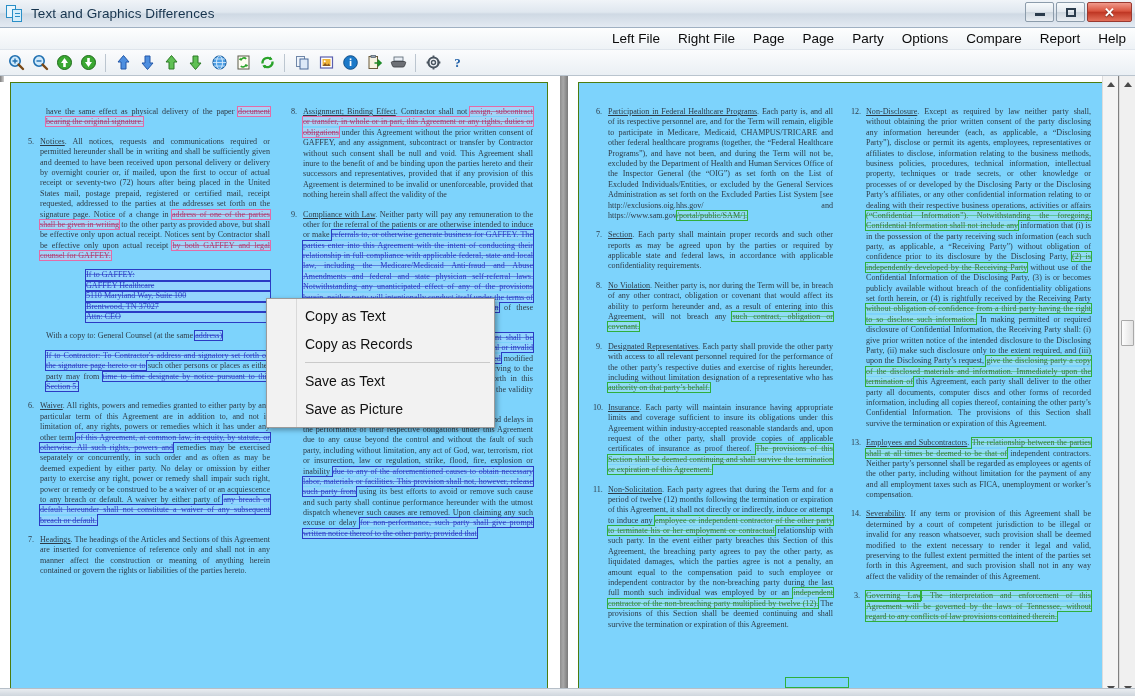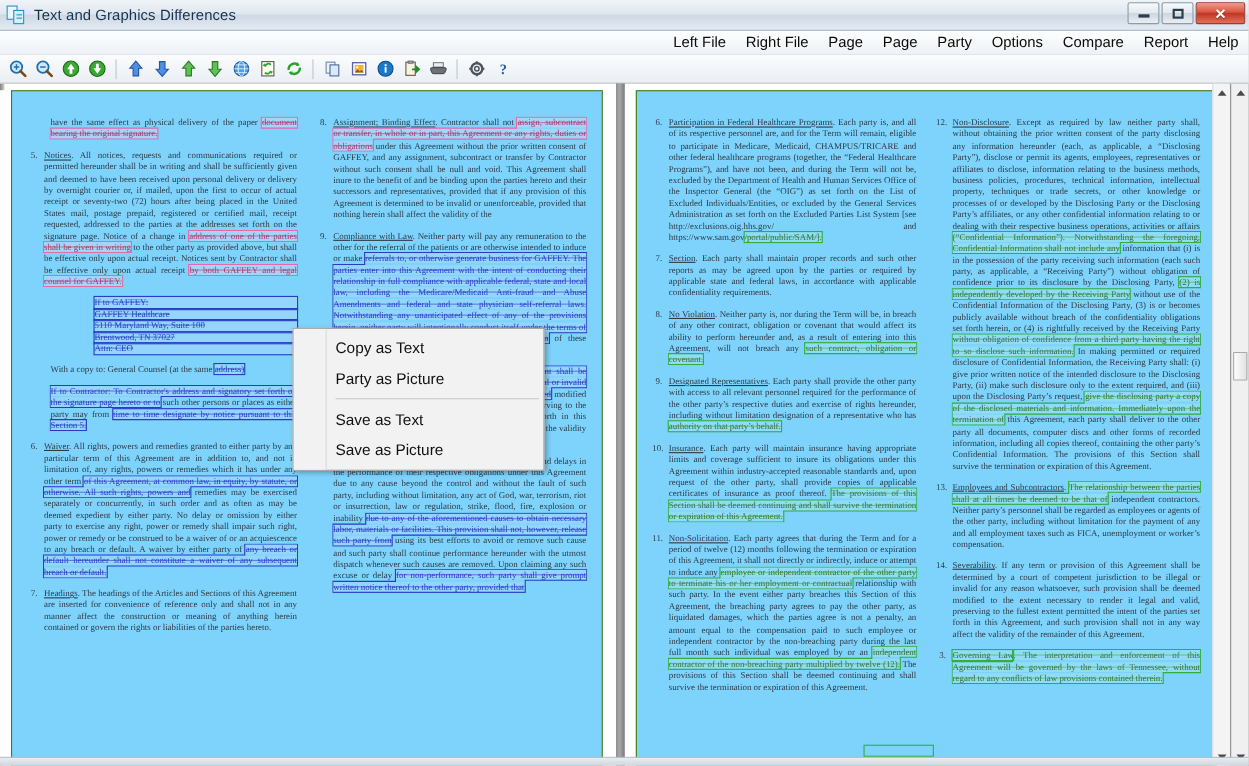--- a/index.html
+++ b/index.html
@@ -625,20 +625,20 @@
       </div>
     <div class="thumb"></div>
     <div class="arrow-dn">
         <div class="tri-dn"></div>
       </div>
   </div>
 
   <div id="ctx-menu">
     <div class="ctx-gutter"></div>
     <div class="ctx-item">Copy as Text</div>
-    <div class="ctx-item">Party as Picture</div>
+    <div class="ctx-item">Copy as Records</div>
     <div class="ctx-sep"></div>
     <div class="ctx-item">Save as Text</div>
     <div class="ctx-item">Save as Picture</div>
   </div>
 
   <div id="status-strip"></div>
 </div>
 
 </body></html>

